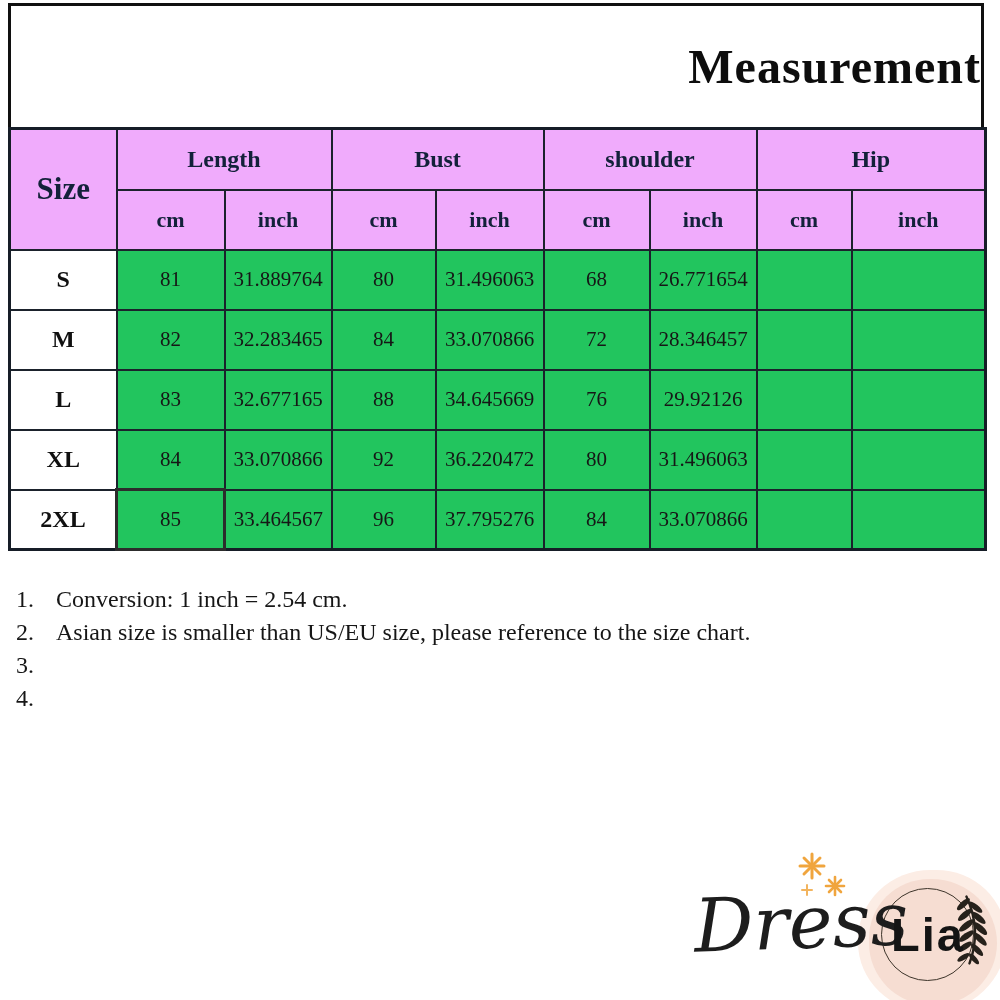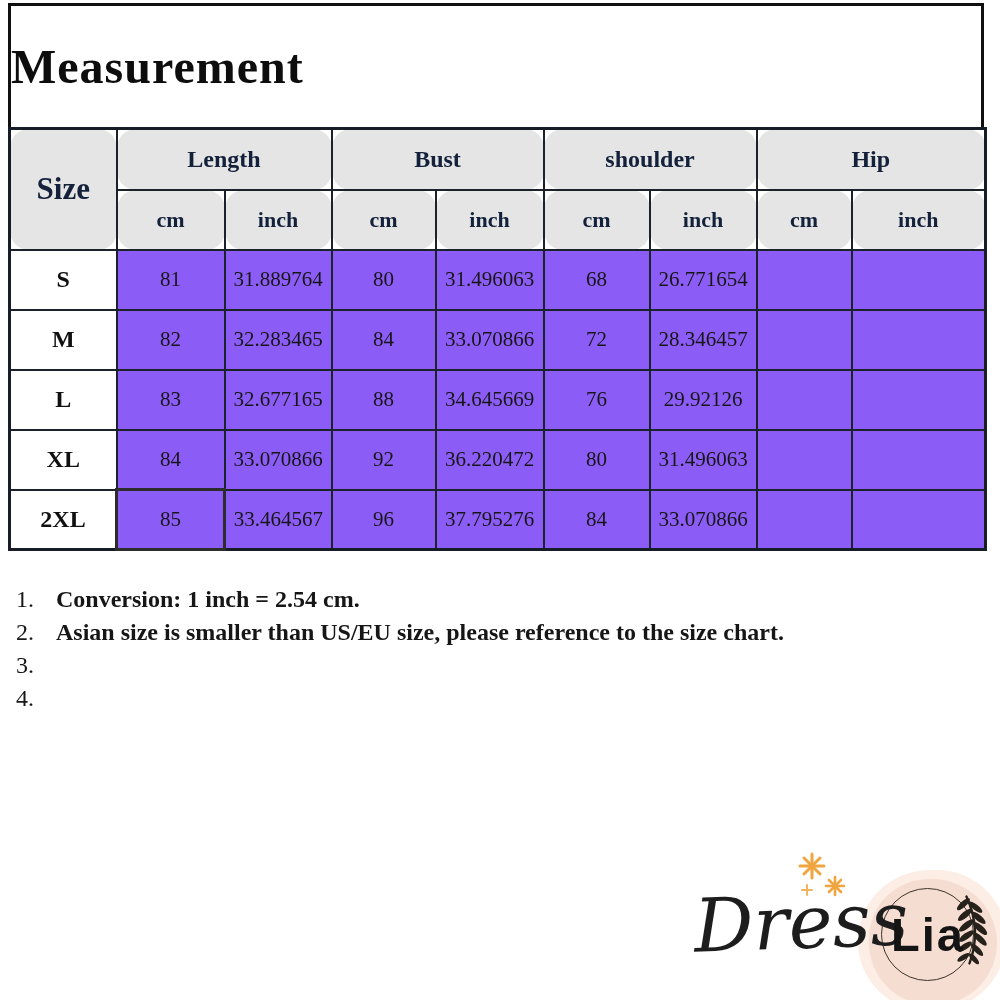--- a/index.html
+++ b/index.html
@@ -12,21 +12,21 @@
     color: #141414;
   }
 
   
   .title-box {
     position: absolute;
     left: 8px; top: 3px;
     width: 976px; height: 124px;
     border: 3px solid #101010;
     border-bottom: none;
-    display: flex; align-items: center; justify-content: flex-start;
+    display: flex; align-items: center; justify-content: flex-end;
   }
   .title-box h1 {
     font-size: 48px;
     font-weight: bold;
     letter-spacing: 1px;
     color: #0d0d0d;
   }
 
   
   table.size-chart {
@@ -40,29 +40,28 @@
   table.size-chart th, table.size-chart td {
     border: 2px solid #1b222c;
     text-align: center;
     vertical-align: middle;
     overflow: hidden;
   }
   tr.group-row    { height: 61px; }
   tr.unit-row     { height: 60px; }
   tr.data-row     { height: 60px; }
   th.hdr {
-    background: #e5e5e5;
+    background: #f0abfc;
     color: #13213a;
-    border-radius: 19px;
   }
   th.size-hdr   { font-size: 31px; font-weight: bold; }
   th.group-hdr  { font-size: 24px; font-weight: bold; }
   th.unit-hdr   { font-size: 22px; font-weight: bold; }
   th.row-size   { font-size: 24px; font-weight: bold; background: #ffffff; color: #101010; }
-  td.val        { font-size: 21px; font-weight: normal; background: #8b5cf6; color: #161616; }
+  td.val        { font-size: 21px; font-weight: normal; background: #22c55e; color: #161616; }
   td.val.sel    { border: 3px solid #2c2c2c; }
 
   
   .tips {
     position: absolute;
     left: 16px; top: 584px;
     width: 950px;
   }
   .tips h2 {
     font-size: 30px;
@@ -71,21 +70,21 @@
     margin-bottom: 22px;
   }
   .tip-item {
     display: flex;
     font-size: 24px;
     line-height: 31px;
     margin-bottom: 2px;
     color: #161616;
   }
   .tip-num { width: 40px; flex: 0 0 40px; }
-  .tip-text { width: 845px; font-weight: bold; }
+  .tip-text { width: 845px; }
 
   
   .logo-halo {
     position: absolute;
     left: 858px; top: 870px;
     width: 148px; height: 142px;
     border-radius: 50% 48% 52% 50%;
     background: #fcede5;
   }
   .logo-circle {

